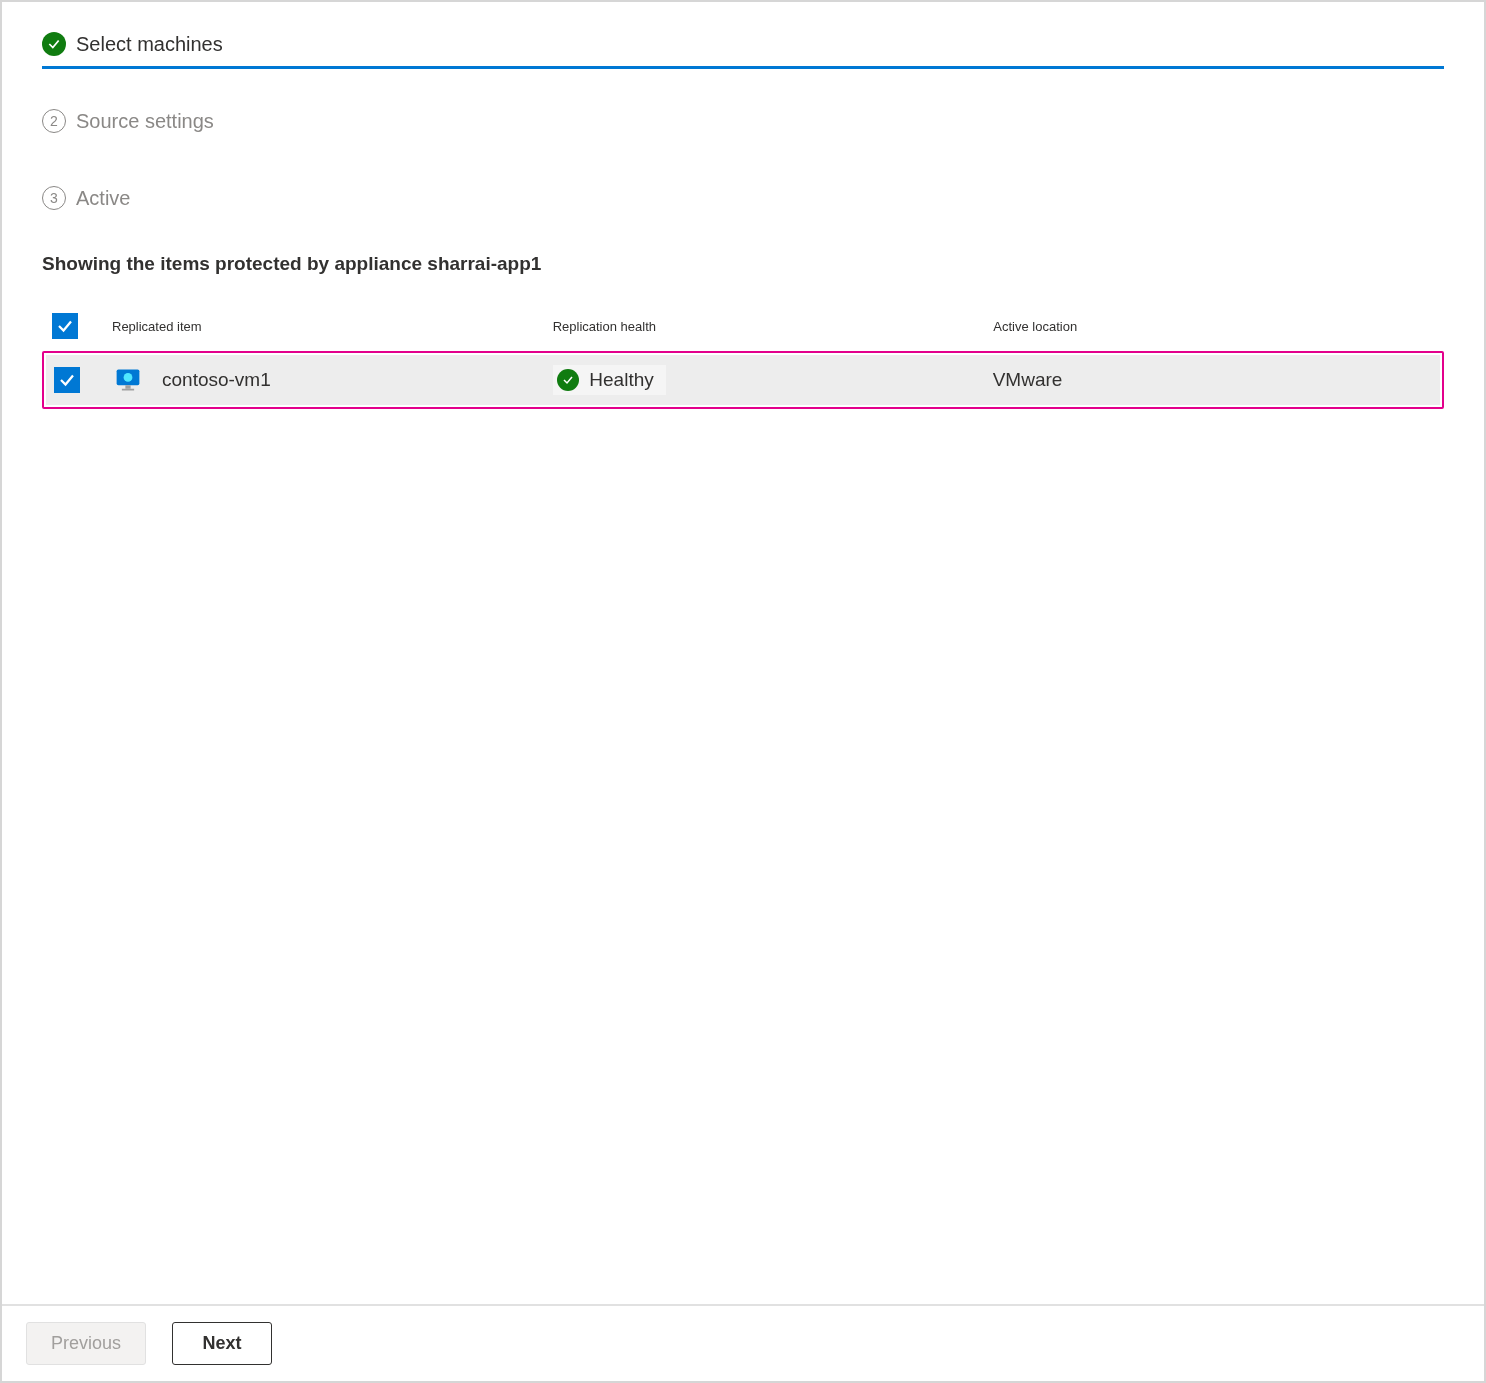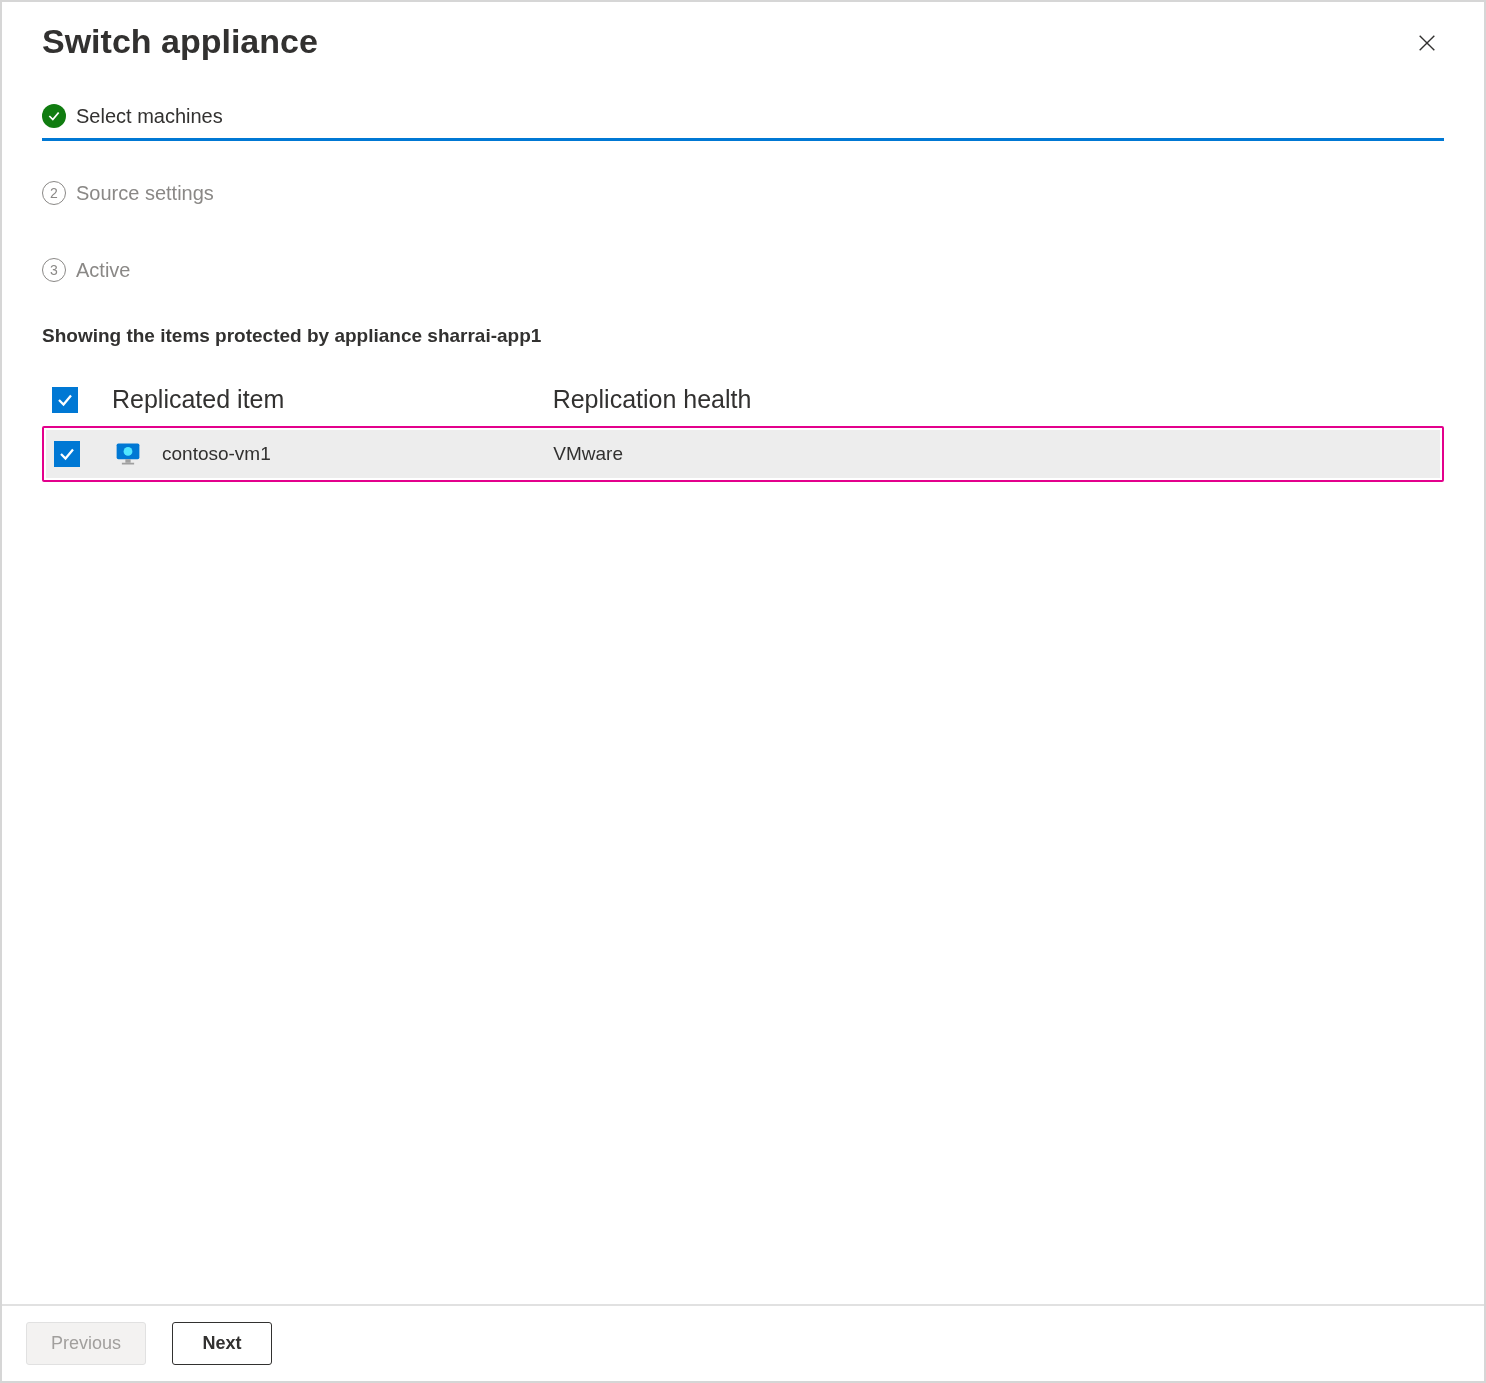--- a/index.html
+++ b/index.html
@@ -105,21 +105,21 @@
       margin-bottom: 30px;
     }
     .table {
       width: 100%;
     }
     .thead {
       display: grid;
       grid-template-columns: 60px 1fr 1fr 1fr;
       align-items: center;
       padding: 8px 10px 12px 10px;
-      font-size: 25px;
+      font-size: 13px;
       color: #323130;
     }
     .th-item {
       display: flex;
       align-items: center;
       gap: 20px;
     }
     .check {
       width: 26px;
       height: 26px;
@@ -212,29 +212,20 @@
       background: #fff;
       color: #323130;
       border: 1px solid #323130;
       font-weight: 600;
     }
   </style>
 </head>
 <body>
 
 <div class="panel">
-  <div class="header">
-    <h1 class="title">Switch appliance</h1>
-    <div class="close-btn">
-      <svg viewBox="0 0 24 24">
-          <line x1="4" y1="4" x2="20" y2="20"></line>
-          <line x1="20" y1="4" x2="4" y2="20"></line>
-        </svg>
-    </div>
-  </div>
 
   <div class="content">
     <div class="tabs">
       <div class="tab active">
         <span class="step-check">
           <svg viewBox="0 0 24 24">
               <polyline points="4,12 10,18 20,6"></polyline>
             </svg>
         </span>
         <span>Select machines</span>
@@ -255,40 +246,51 @@
       <div class="thead">
         <div class="th-item">
           <div class="check">
             <svg viewBox="0 0 24 24">
                 <polyline points="4,12 10,18 20,6"></polyline>
               </svg>
           </div>
         </div>
         <div>Replicated item</div>
         <div>Replication health</div>
+        <div>Active location</div>
       </div>
 
       <div class="trow-wrap">
         <div class="trow">
           <div>
             <div class="check">
               <svg viewBox="0 0 24 24">
                   <polyline points="4,12 10,18 20,6"></polyline>
                 </svg>
             </div>
           </div>
           <div class="cell-item">
             <svg class="vm-icon" viewBox="0 0 32 32">
               <rect x="3" y="4" width="26" height="18" rx="2" fill="#0078d4"></rect>
               <circle cx="16" cy="13" r="5" fill="#50e6ff"></circle>
               <rect x="13" y="22" width="6" height="4" fill="#a0a0a0"></rect>
               <rect x="9" y="26" width="14" height="2" fill="#a0a0a0"></rect>
             </svg>
             <span>contoso-vm1</span>
           </div>
+          <div>
+            <div class="health-cell">
+              <span class="health-check">
+                <svg viewBox="0 0 24 24">
+                    <polyline points="4,12 10,18 20,6"></polyline>
+                  </svg>
+              </span>
+              <span>Healthy</span>
+            </div>
+          </div>
           <div>VMware</div>
         </div>
       </div>
     </div>
   </div>
 
   <div class="footer">
     <button class="btn disabled">Previous</button>
     <button class="btn primary">Next</button>
   </div>

